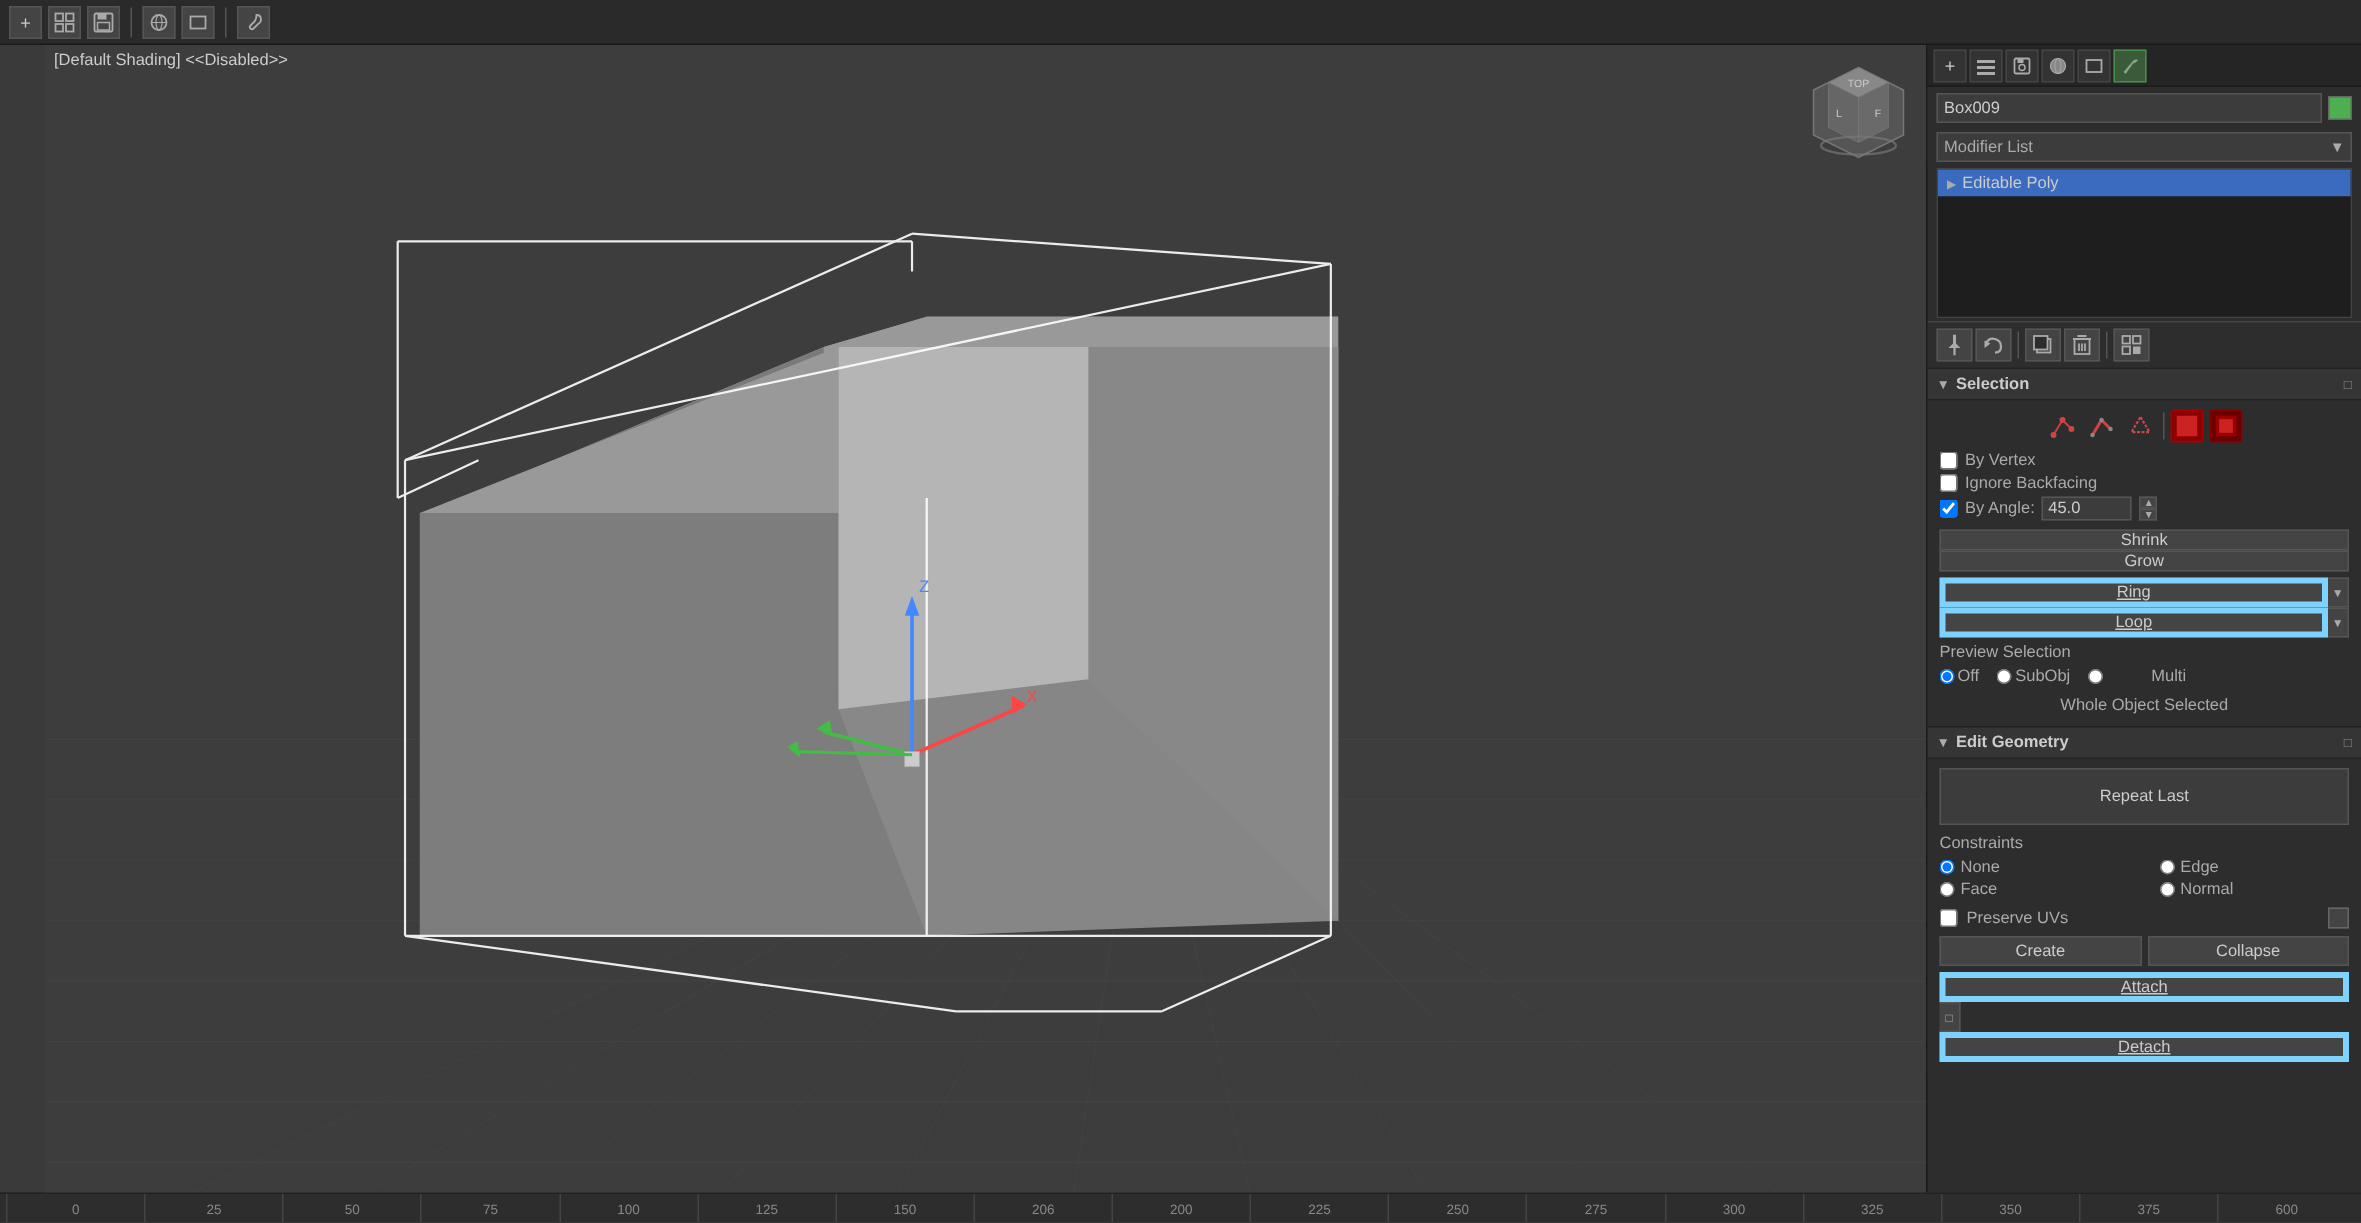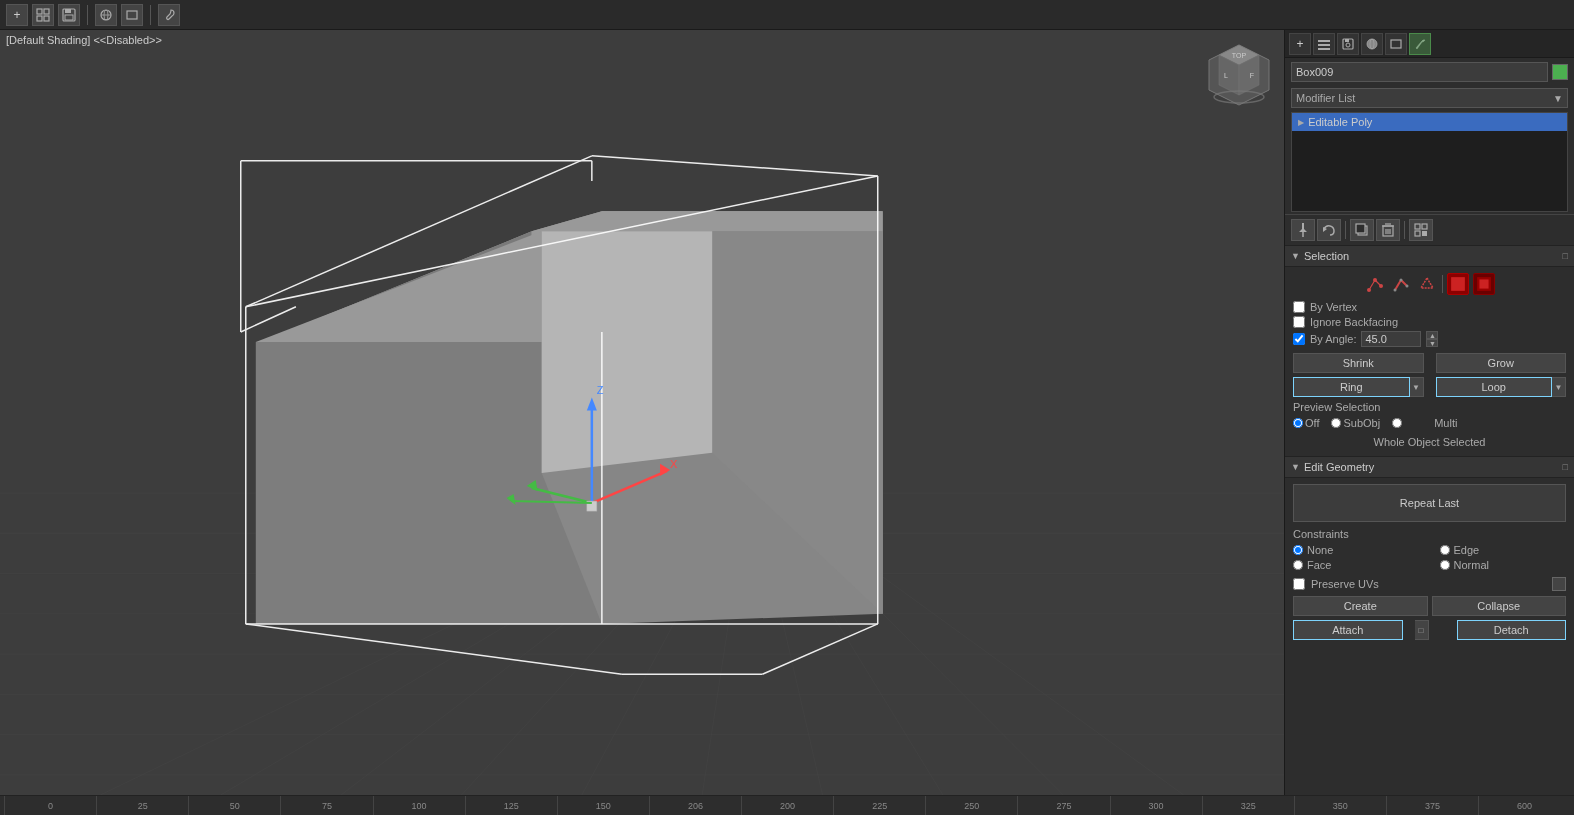--- a/index.html
+++ b/index.html
@@ -47,20 +47,21 @@
       display: flex;
       overflow: hidden;
     }
 
     
     #viewport {
       flex: 1;
       background: #444;
       position: relative;
       overflow: hidden;
+      margin-left: 30px;
     }
 
     #viewport-header {
       position: absolute;
       top: 4px;
       left: 6px;
       color: #ccc;
       font-size: 11px;
       z-index: 2;
     }
@@ -249,21 +250,21 @@
     }
 
     .section-arrow {
       font-size: 9px;
       color: #aaa;
       margin-right: 4px;
     }
 
     .section-title {
       font-size: 11px;
-      font-weight: normal;
+      font-weight: bold;
       color: #ccc;
       flex: 1;
     }
 
     .section-pin {
       font-size: 9px;
       color: #888;
     }
 
     
@@ -366,22 +367,23 @@
       justify-content: center;
       cursor: pointer;
       font-size: 7px;
       color: #aaa;
       line-height: 1;
     }
 
     
     .button-pair-row {
       display: flex;
-      gap: 12px;
+      gap: 0;
       margin-bottom: 4px;
+      flex-direction: column;
     }
 
     .btn-panel {
       flex: 1;
       height: 20px;
       background: #444;
       border: 1px solid #555;
       color: #ccc;
       font-size: 11px;
       text-align: center;
@@ -395,28 +397,29 @@
       display: flex;
       align-items: center;
       gap: 0;
       flex: 1;
     }
 
     .btn-panel-main {
       flex: 1;
       height: 20px;
       background: #444;
-      border: 1px solid #7dd3fc;
+      border: 4px solid #7dd3fc;
       color: #ccc;
       font-size: 11px;
       text-align: center;
       cursor: pointer;
       display: flex;
       align-items: center;
       justify-content: center;
+      text-decoration: underline;
     }
 
     .btn-panel-arrow {
       width: 14px;
       height: 20px;
       background: #444;
       border: 1px solid #555;
       border-left: none;
       color: #aaa;
       font-size: 8px;
@@ -544,23 +547,23 @@
     
     .create-collapse-row {
       display: flex;
       gap: 4px;
       margin-bottom: 4px;
     }
 
     
     .attach-detach-row {
       display: flex;
-      gap: 12px;
-      align-items: center;
+      gap: 0;
       margin-bottom: 4px;
+      flex-direction: column;
     }
 
     
     #viewport-svg {
       position: absolute;
       inset: 0;
       width: 100%;
       height: 100%;
     }
   </style>

